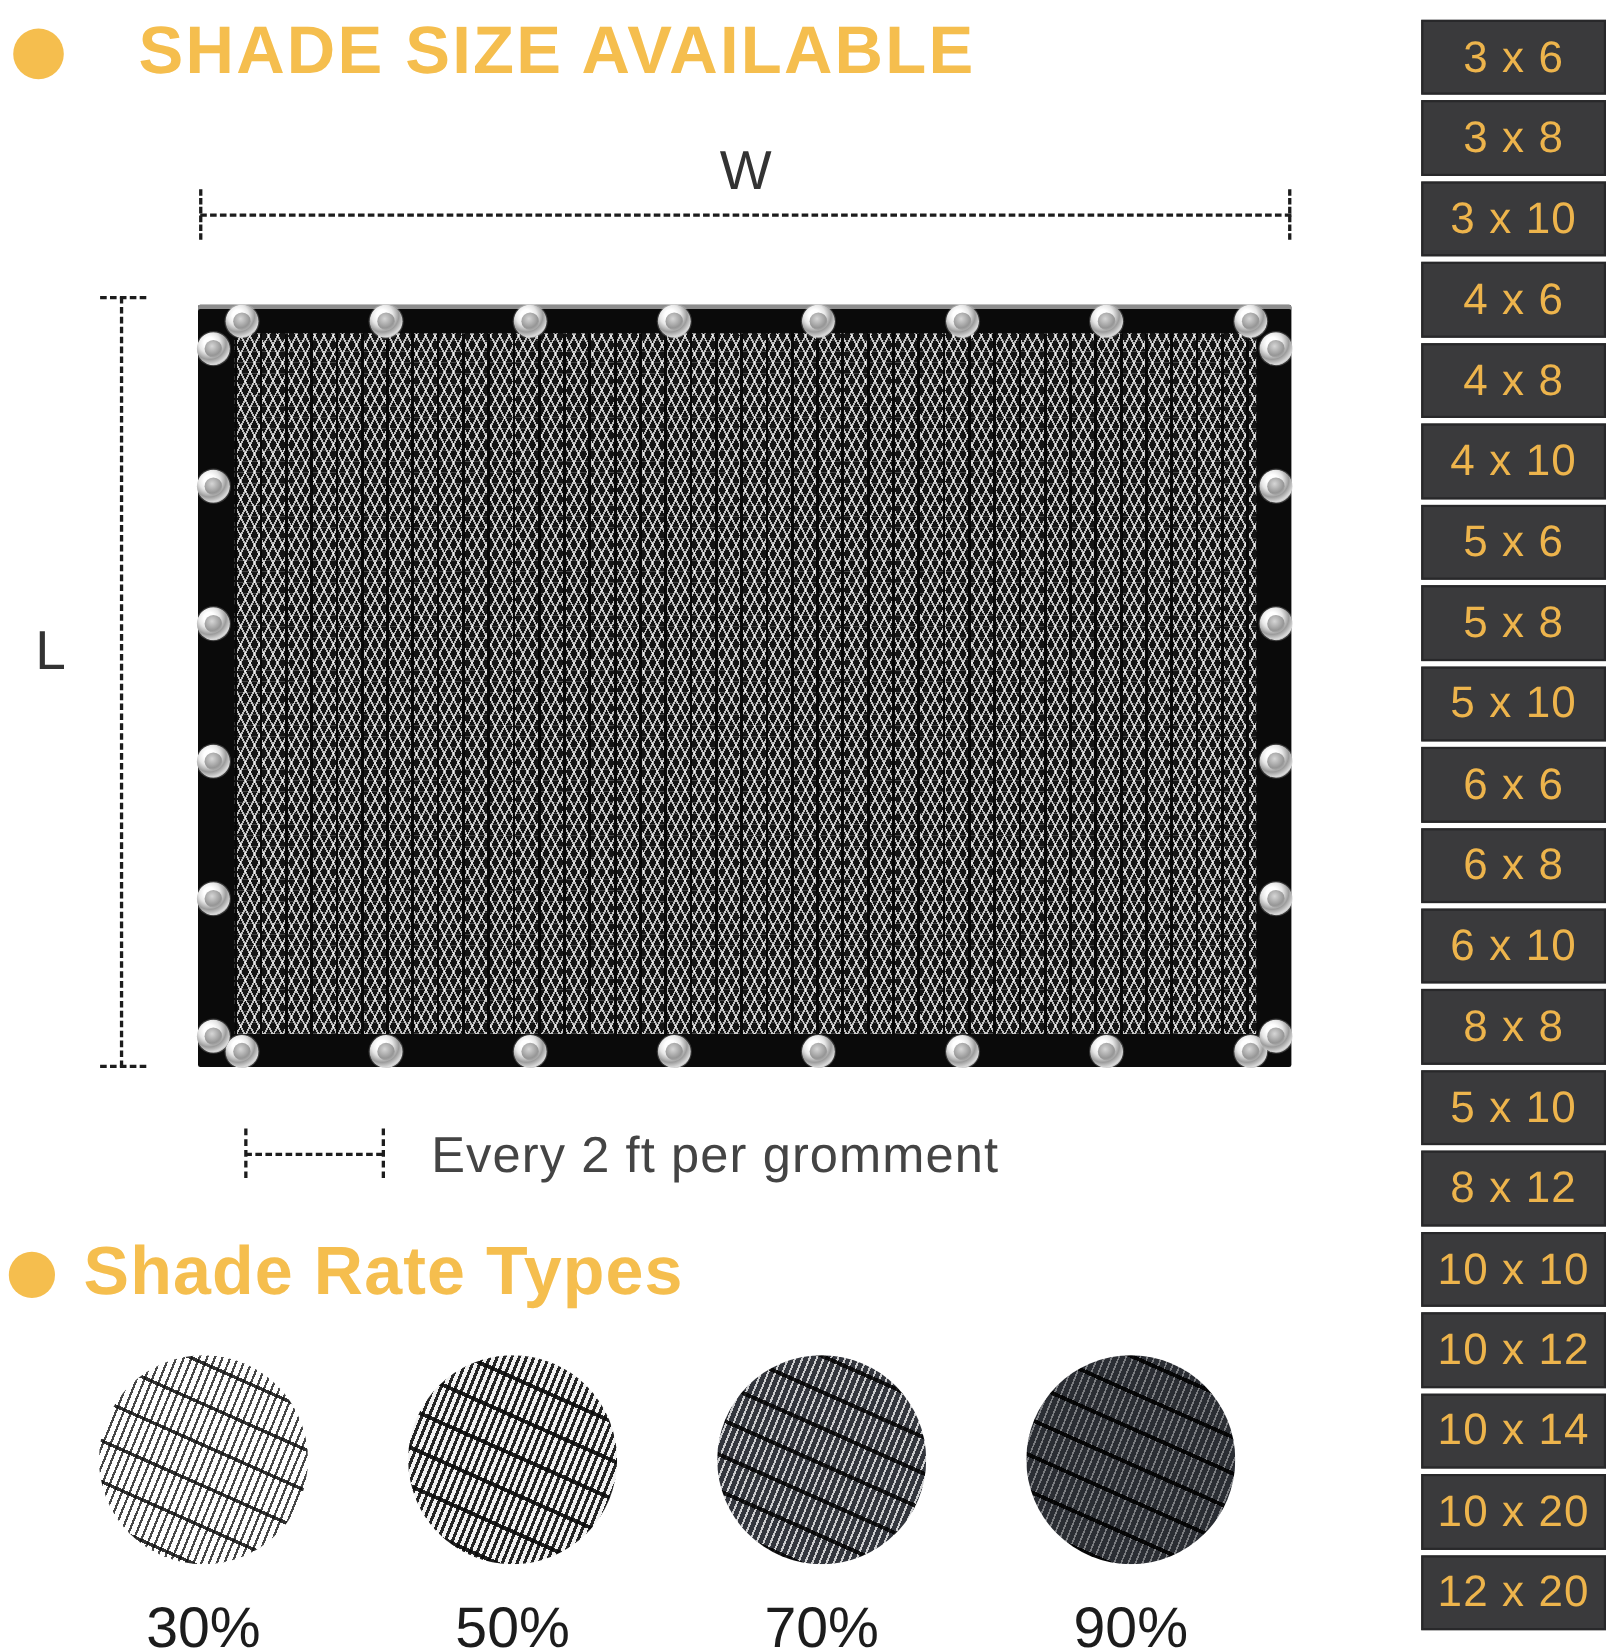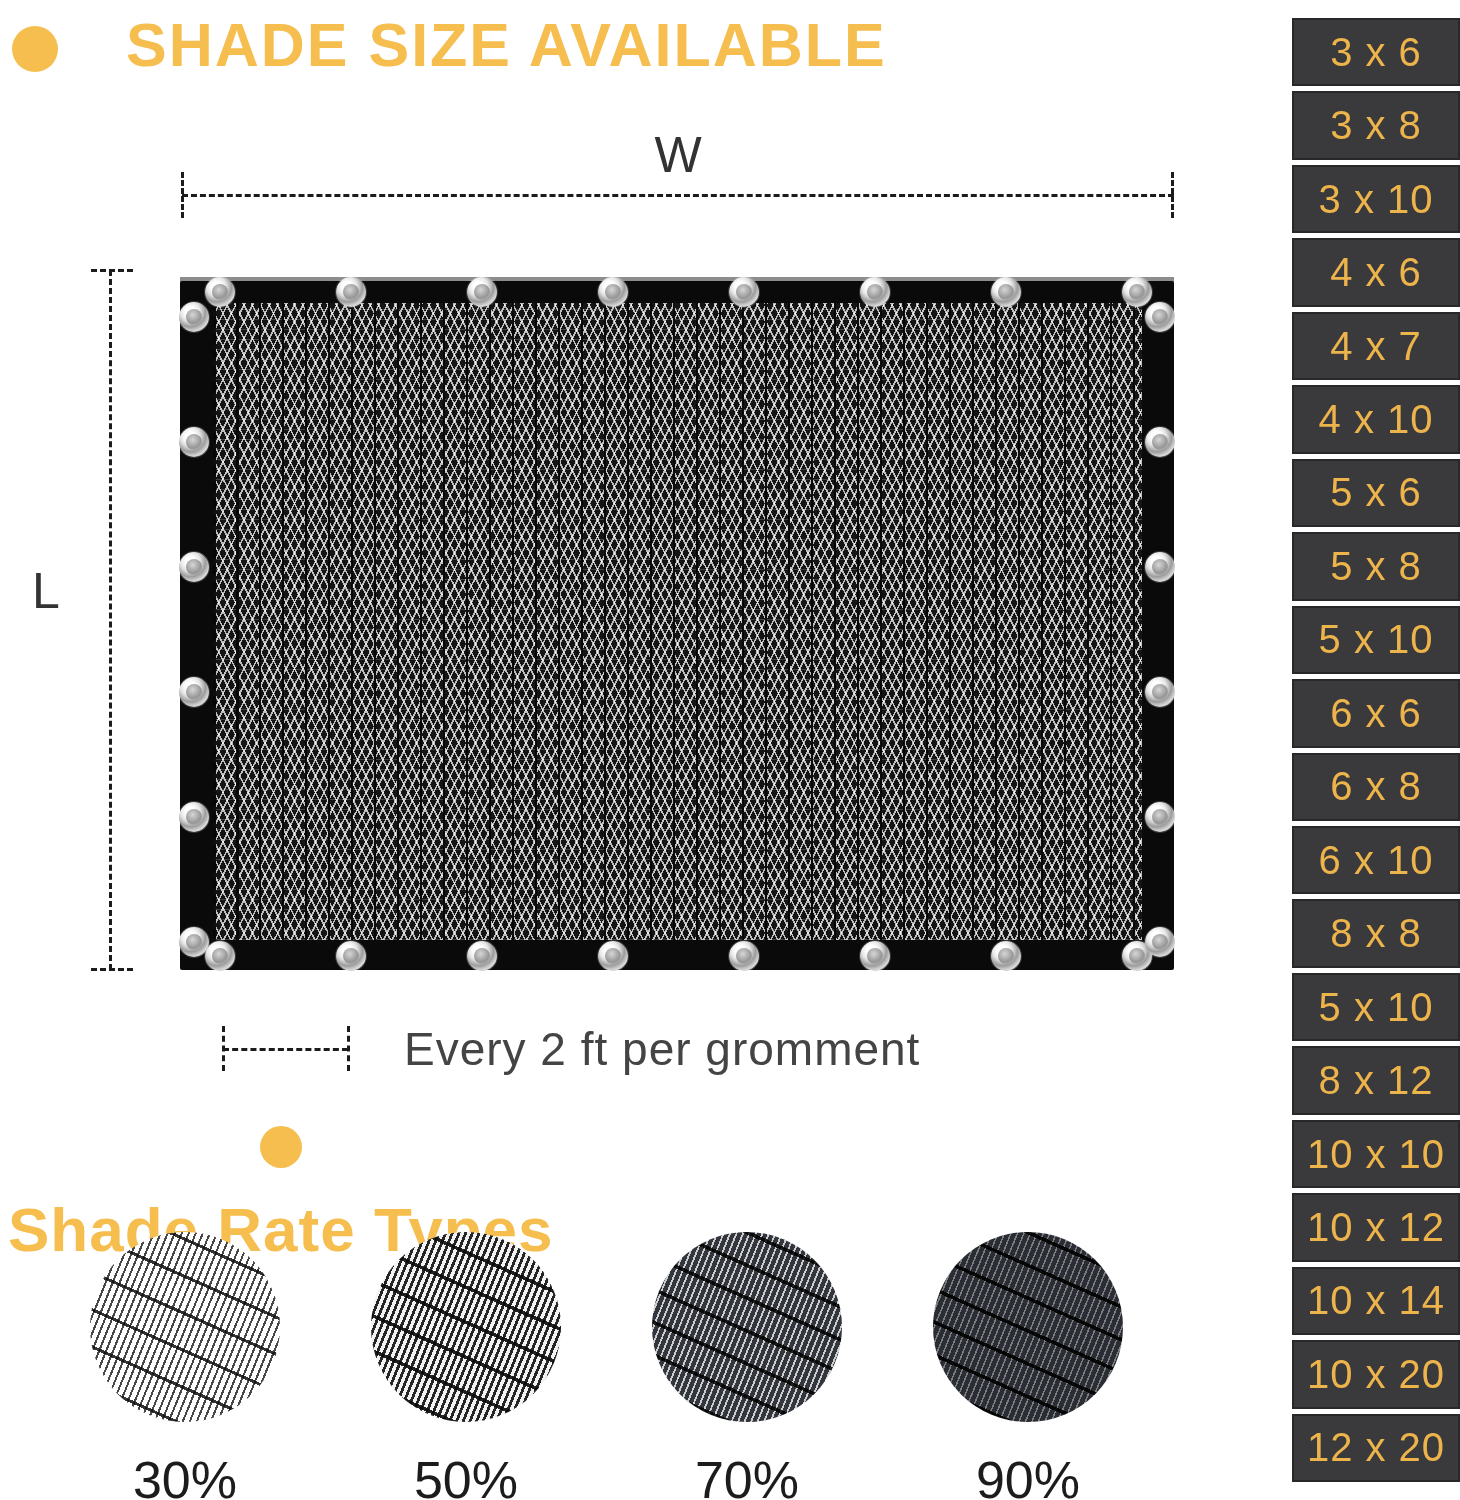--- a/index.html
+++ b/index.html
@@ -6,21 +6,21 @@
   .canvas{
     position:relative;width:1460px;height:1500px;background:#fff;overflow:hidden;
     font-family:"Liberation Sans", sans-serif;
   }
   
   .heading{position:absolute;display:flex;align-items:center;color:var(--accent);}
   .heading .bullet{border-radius:50%;background:var(--accent);flex:0 0 auto;}
   .h1{left:12px;top:10px;gap:24px;}
   .h1 .bullet{width:46px;height:46px;margin-top:8px;}
   .h1 .heading-text{font-size:61px;font-weight:700;letter-spacing:2px;margin-left:44px;}
-  .h2{left:8px;top:1120px;gap:26px;flex-direction:column;}
+  .h2{left:8px;top:1120px;gap:26px;}
   .h2 .bullet{width:42px;height:42px;margin-top:6px;}
   .h2 .heading-text{font-size:62px;font-weight:700;letter-spacing:1px;}
   .w-label{position:absolute;left:182px;top:126px;width:992px;text-align:center;
     font-size:50px;color:#333;}
   .w-line{position:absolute;left:182px;top:194px;width:992px;height:0;
     border-top:3px dashed #1c1c1c;}
   .w-tick{position:absolute;top:172px;width:0;height:46px;border-left:3px dashed #1c1c1c;}
   .w-tick.left{left:181px;}
   .w-tick.right{left:1171px;}
 
@@ -57,21 +57,21 @@
     background:radial-gradient(circle at 42% 36%, #d6d6d6, #969696 60%, #c6c6c6);
   }
 
   
   .bracket-line{position:absolute;left:223px;top:1048px;width:125px;height:0;
     border-top:3px dashed #1c1c1c;}
   .bracket-tick{position:absolute;top:1026px;width:0;height:45px;border-left:3px dashed #1c1c1c;}
   .bracket-tick.left{left:222px;}
   .bracket-tick.right{left:347px;}
   .grommet-note{position:absolute;left:392px;top:1022px;font-size:46px;color:#444;
-    letter-spacing:1px;margin-left:12px;}
+    letter-spacing:1px;}
 
   
   .rate-item{position:absolute;top:1232px;width:190px;text-align:center;}
   .rate-circle{width:190px;height:190px;border-radius:50%;}
   .c30{background:
     repeating-linear-gradient(24deg, rgba(15,15,15,.85) 0 3px, transparent 3px 34px),
     repeating-linear-gradient(112deg, rgba(25,25,25,.8) 0 2px, transparent 2px 6.5px),
     #ffffff;}
   .c50{background:
     repeating-linear-gradient(24deg, rgba(10,10,10,.9) 0 3.5px, transparent 3.5px 32px),
@@ -177,21 +177,21 @@
         <div class="rate-circle c90"></div>
         <div class="rate-label">90%</div>
       </div>
     </div>
 
   <div class="size-list" id="size-list">
       <div class="size-chip">3 x 6</div>
       <div class="size-chip">3 x 8</div>
       <div class="size-chip">3 x 10</div>
       <div class="size-chip">4 x 6</div>
-      <div class="size-chip">4 x 7</div>
+      <div class="size-chip">4 x 8</div>
       <div class="size-chip">4 x 10</div>
       <div class="size-chip">5 x 6</div>
       <div class="size-chip">5 x 8</div>
       <div class="size-chip">5 x 10</div>
       <div class="size-chip">6 x 6</div>
       <div class="size-chip">6 x 8</div>
       <div class="size-chip">6 x 10</div>
       <div class="size-chip">8 x 8</div>
       <div class="size-chip">5 x 10</div>
       <div class="size-chip">8 x 12</div>

